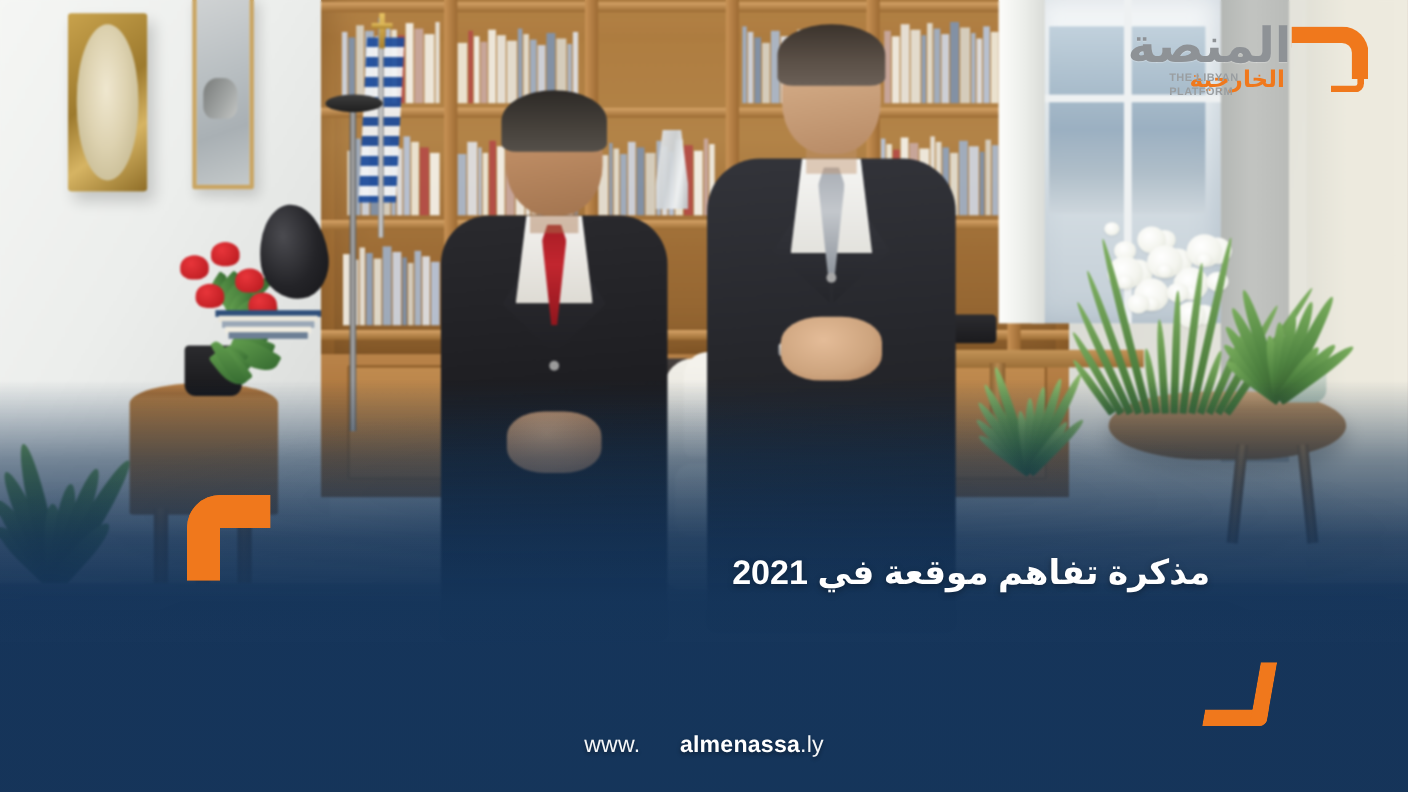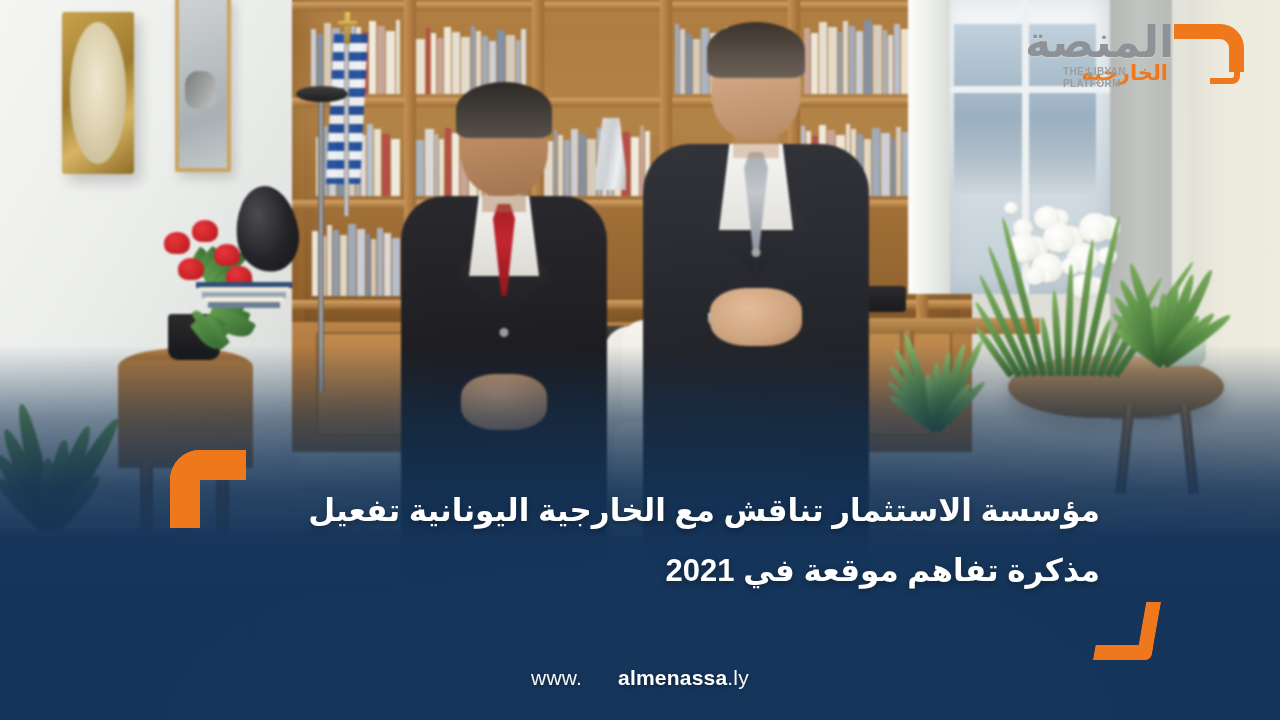--- a/index.html
+++ b/index.html
@@ -916,21 +916,20 @@
   </div>
 
   <div class="bracket-tl">
     <div class="arm"></div>
   </div>
   <div class="bracket-br">
     <div class="arm"></div>
   </div>
 
   <div class="headline">
-    <div class="line l1">مؤسسة الاستثمار تناقش مع الخارجية اليونانية تفعيل</div>
     <div class="line l2">مذكرة تفاهم موقعة في 2021</div>
   </div>
 
   <div class="site">
     <span class="www">www.</span><span class="name">almenassa</span><span class="tld">.ly</span>
   </div>
 
 </div>
 
 </body></html>

